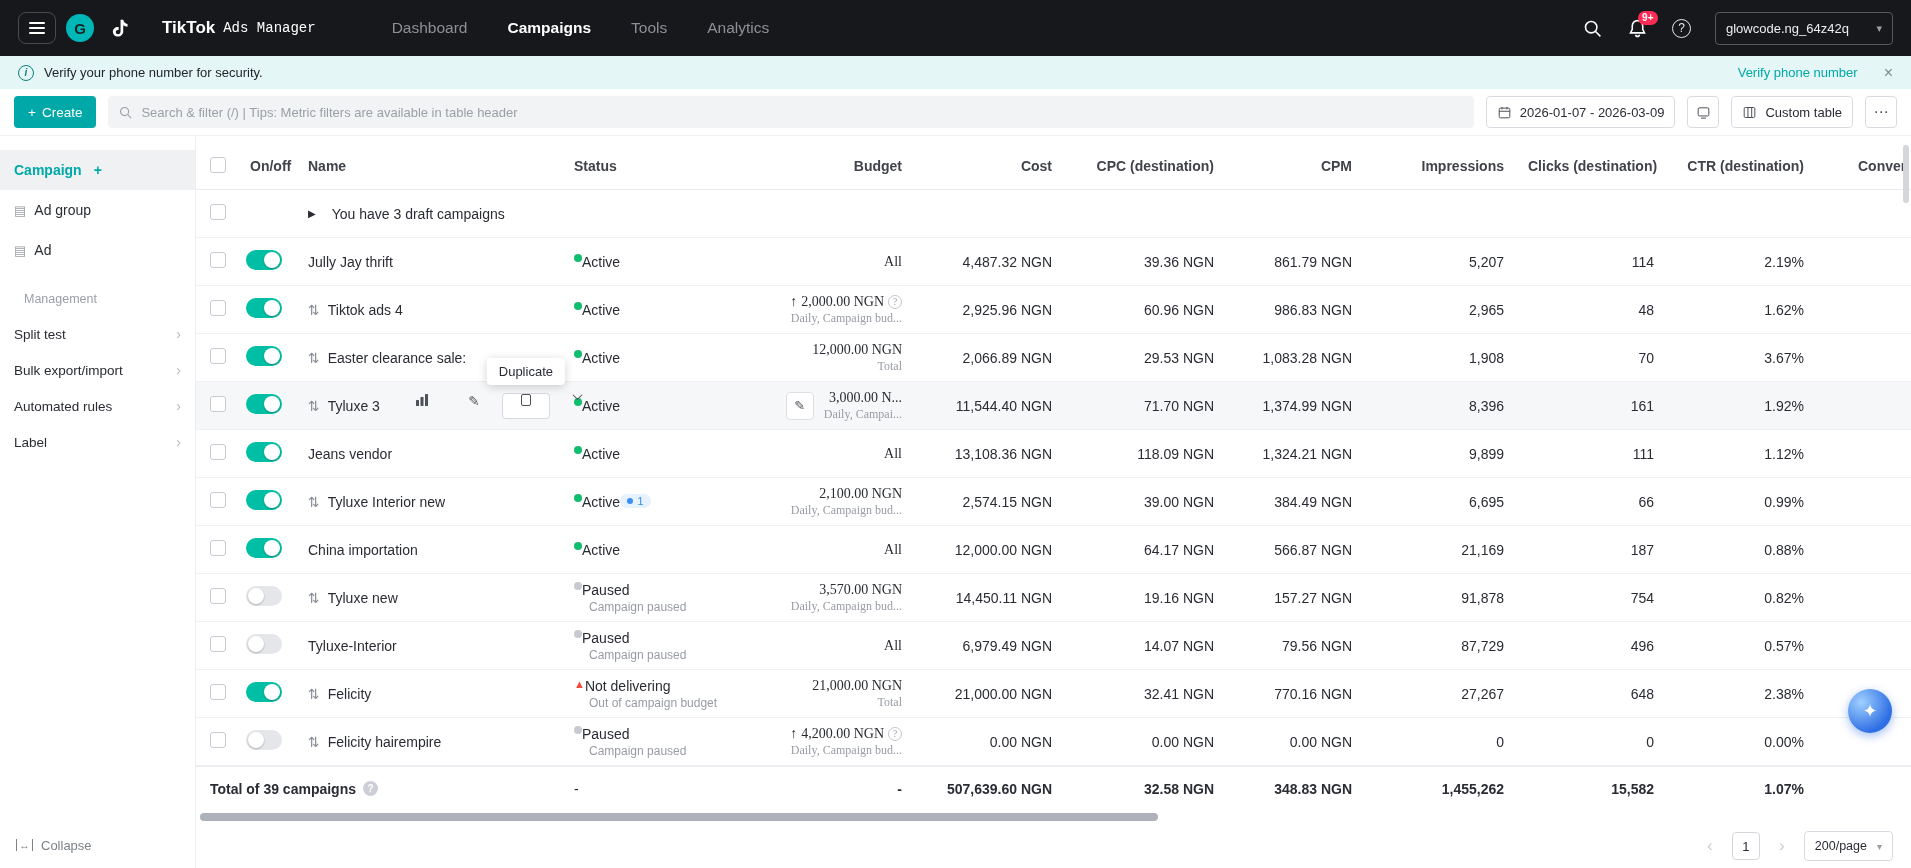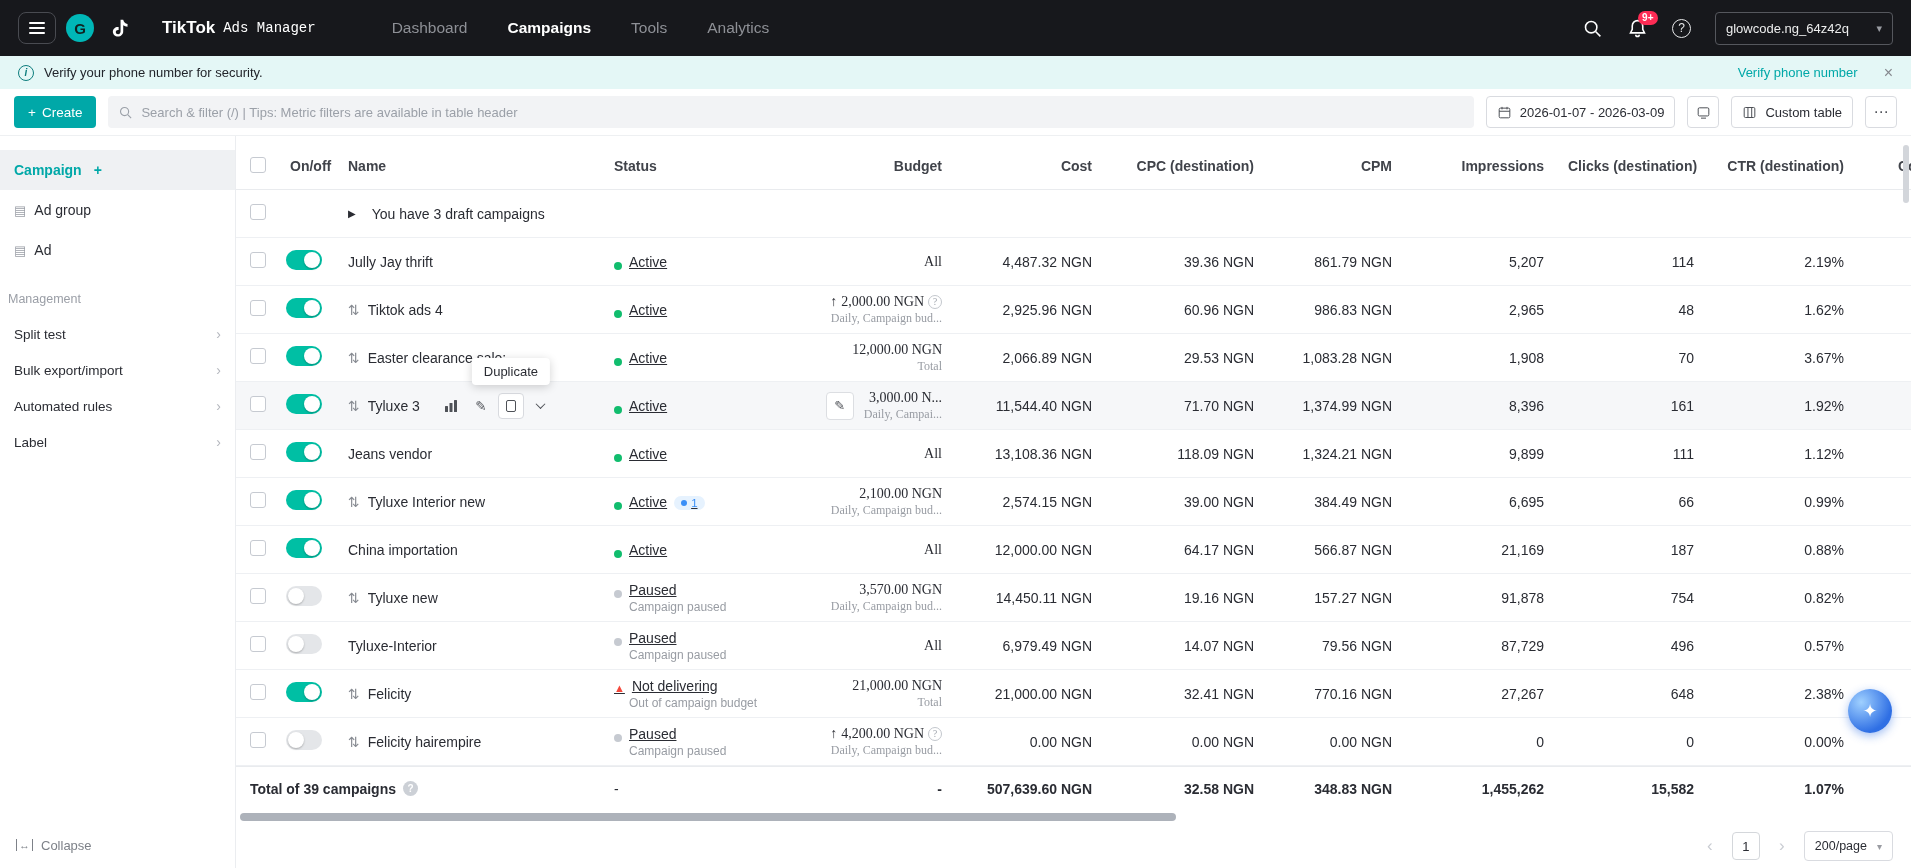--- a/index.html
+++ b/index.html
@@ -39,26 +39,26 @@
   .searchbar { flex:1; height:32px; background:#f2f3f5; border-radius:4px; display:flex; align-items:center; padding:0 10px; gap:8px; }
   .searchbar svg { width:15px; height:15px; stroke:#9ba0a8; fill:none; stroke-width:1.8; }
   .searchbar input { border:none; background:transparent; outline:none; flex:1; font-size:13px; color:#7f1d1d; font-family:inherit; }
   .searchbar input::placeholder { color:#9ba0a8; }
   .tb-btn { height:32px; border:1px solid #d9dbe0; border-radius:4px; background:#fff; display:flex; align-items:center; gap:8px; padding:0 10px; font-size:13px; color:#2a2c33; cursor:pointer; }
   .tb-btn svg { width:15px; height:15px; stroke:#4e5157; fill:none; stroke-width:1.6; }
   .tb-sq { width:32px; justify-content:center; padding:0; color:#4e5157; font-size:15px; }
 
   
   .bodywrap { display:flex; height:732px; }
-  .sidebar { width:236px; border-right:1px solid #ebedf0; position:relative; padding-top:14px; flex:none; }
+  .sidebar { width:196px; border-right:1px solid #ebedf0; position:relative; padding-top:14px; flex:none; }
   .side-item { height:40px; display:flex; align-items:center; padding:0 14px; font-size:14px; cursor:pointer; gap:8px; }
   .side-item.active { background:#eff1f3; color:#00a8a8; font-weight:bold; }
   .side-item .sq { color:#9a9ea6; font-size:13px; }
   .side-plus { color:#00a8a8; font-weight:bold; margin-left:4px; }
-  .side-head { padding:22px 8px 10px; font-size:12.5px; color:#9a9ea6; }
+  .side-head { padding:22px 24px 10px; font-size:12.5px; color:#9a9ea6; }
   .side-sub { height:36px; display:flex; align-items:center; padding:0 14px; font-size:13.5px; cursor:pointer; }
   .side-sub .chev { margin-left:auto; color:#b4b7be; font-size:14px; }
   .side-foot { position:absolute; bottom:0; left:0; right:0; height:46px; display:flex; align-items:center; padding:0 16px; gap:8px; color:#7d8188; font-size:13px; cursor:pointer; }
   .coll-ic { border-left:1.5px solid #7d8188; border-right:1.5px solid #7d8188; padding:0 2px; font-size:11px; line-height:12px; }
 
   
   .main { flex:1; display:flex; flex-direction:column; overflow:hidden; position:relative; padding-top:8px; }
   .grid { display:grid; grid-template-columns:44px 64px 258px 186px 178px 150px 162px 138px 152px 150px 150px 120px; align-items:center; width:1752px; flex:none; }
   .thead { height:46px; border-bottom:1px solid #e9ebee; }
   .th { font-size:13px; font-weight:bold; color:#40434a; white-space:normal; line-height:1.25; }
@@ -72,35 +72,35 @@
   .checkbox { width:16px; height:16px; border:1.5px solid #c6cad1; border-radius:3px; background:#fff; display:inline-block; cursor:pointer; }
   .trow { height:48px; border-bottom:1px solid #eef0f3; }
   .trow.hovered { background:#f6f7f9; }
   .toggle { width:36px; height:20px; border-radius:10px; background:#e4e6e9; position:relative; display:inline-block; cursor:pointer; flex:none; }
   .toggle .knob { position:absolute; top:2px; left:2px; width:16px; height:16px; border-radius:50%; background:#fff; box-shadow:0 1px 2px rgba(0,0,0,.25); }
   .toggle.on { background:#00bfa4; }
   .toggle.on .knob { left:auto; right:2px; }
   .name-icon { color:#878b92; font-size:14px; flex:none; }
   .name-text { cursor:pointer; }
   .play { font-size:10px; color:#2a2c33; margin-right:8px; }
-  .st-line { display:flex; align-items:flex-end; gap:7px;text-decoration:underline; }
+  .st-line { display:flex; align-items:flex-start; gap:0; }
   .dot { width:8px; height:8px; border-radius:50%; background:#11bd6e; display:inline-block; flex:none; }
   .dot.gray { background:#c6cad1; }
   .warn { color:#f5483b; font-size:11px; }
   .st-sub { font-size:12px; color:#989ca3; padding-left:15px; }
   .badge-blue { display:inline-flex; align-items:center; gap:4px; background:#e6f2fe; color:#3a8ff7; border-radius:9px; padding:1px 7px; font-size:11.5px; }
   .badge-blue .bd { width:6px; height:6px; border-radius:50%; background:#3a8ff7; }
   .c-budget { display:flex; align-items:center; justify-content:flex-end; padding-right:24px; gap:10px; }
   .b-col { display:flex; flex-direction:column; align-items:flex-end; gap:1px;font-family:Liberation Serif, serif; }
   .b-main { display:flex; align-items:center; gap:4px; }
   .b-sub { font-size:12px; color:#989ca3; }
   .b-help { width:14px; height:14px; border-radius:50%; border:1px solid #c3c7cd; color:#9ba0a8; font-size:9.5px; display:inline-flex; align-items:center; justify-content:center; flex:none; }
   .edit-box { width:28px; height:28px; border:1px solid #dcdee2; border-radius:4px; background:#fff; display:inline-flex; align-items:center; justify-content:center; color:#4e5157; font-size:13px; cursor:pointer; flex:none; }
   .row-actions { display:inline-flex; gap:4px; margin-left:10px; align-items:center; }
-  .act-btn { width:26px; height:26px; display:inline-flex; align-items:center; justify-content:center; color:#4e5157; border-radius:4px; font-size:13.5px; cursor:pointer; }
+  .act-btn { width:48px; height:26px; display:inline-flex; justify-content:center; color:#4e5157; border-radius:4px; font-size:13.5px; cursor:pointer; }
   .act-btn svg { width:14px; height:14px; fill:#4e5157; }
   .act-btn.boxed { border:1px solid #d8dadf; background:#fff; position:relative; }
   .copy-shape { width:10px; height:12px; border:1.5px solid #4e5157; border-radius:2px; position:relative; background:#fff; }
   .copy-shape::before { content:""; position:absolute; top:-4.5px; left:2.5px; width:10px; height:12px; border:1.5px solid #4e5157; border-radius:2px; z-index:-1; }
   .cssc { width:7px; height:7px; border-right:1.6px solid #4e5157; border-bottom:1.6px solid #4e5157; transform:rotate(45deg) translate(-1px,-1px); }
   .tooltip { position:absolute; bottom:33px; left:50%; transform:translateX(-50%); background:#fff; box-shadow:0 2px 10px rgba(0,0,0,.18); border-radius:4px; padding:6px 12px; font-size:13px; color:#2a2c33; white-space:nowrap; z-index:6; }
 
   .total-row { height:44px; border-top:1px solid #e9ebee; background:#fff; font-weight:bold; }
   .t-label { grid-column:1/4; display:flex; align-items:center; gap:7px; padding-left:14px; font-size:14px; }
   .t-info { width:15px; height:15px; border-radius:50%; background:#ccd0d6; color:#fff; font-size:10px; font-weight:bold; display:inline-flex; align-items:center; justify-content:center; }

